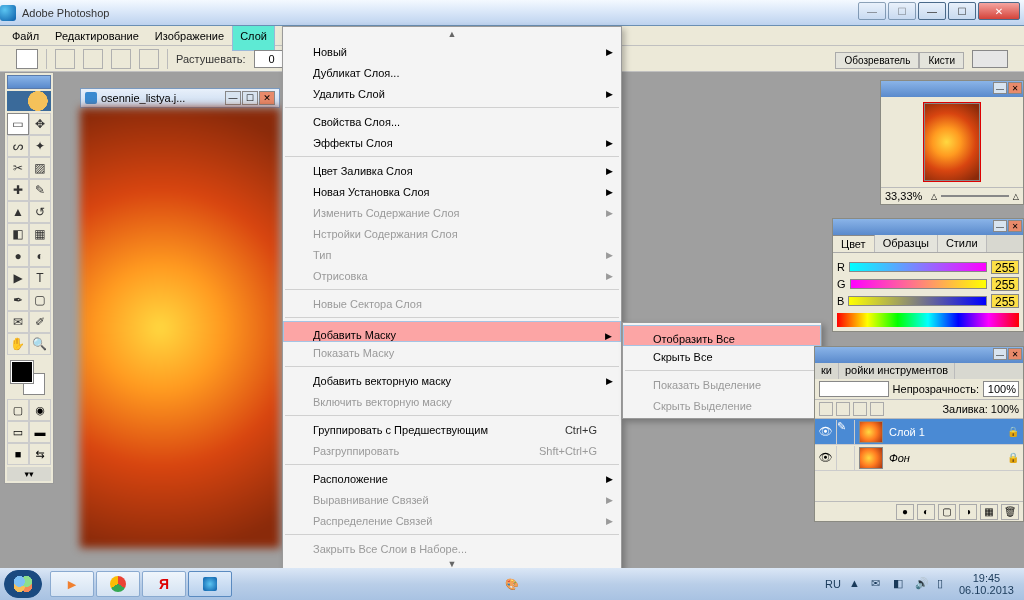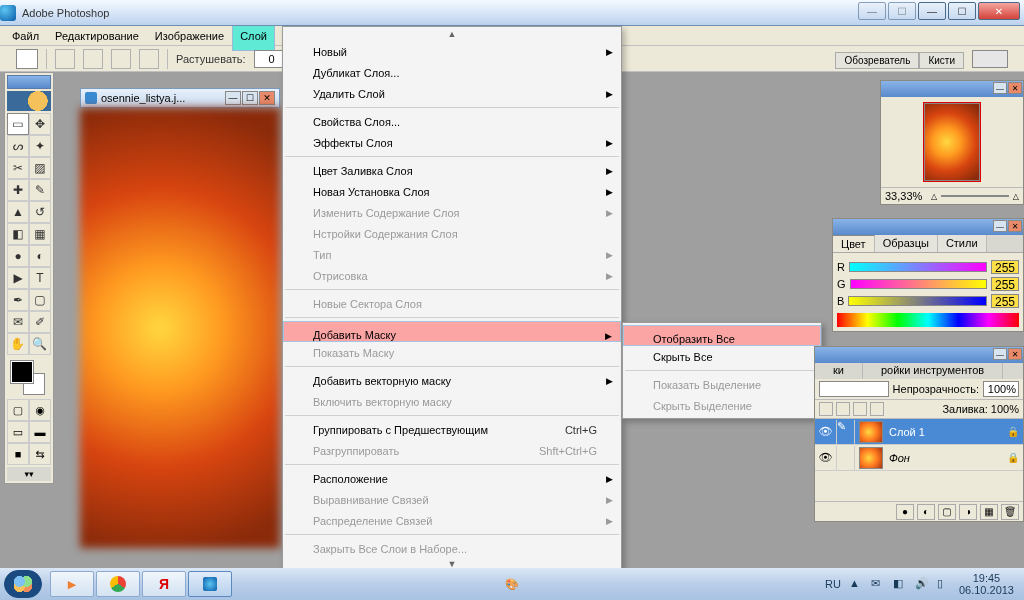--- a/index.html
+++ b/index.html
@@ -83,21 +83,21 @@
   .color-row { display:flex; align-items:center; gap:4px; margin:3px 0; }
   .slider { flex:1; height:10px; border:1px solid #888; }
   .slider.r { background:linear-gradient(to right,#00ffff,#ff00ff); }
   .slider.g { background:linear-gradient(to right,#ff00ff,#ffff00); }
   .slider.b { background:linear-gradient(to right,#ffff00,#0000ff); }
   .color-val { width:28px; height:14px; border:1px solid #888; background:#fde047; text-align:center; font-size:12px; }
   .spectrum { height:14px; background:linear-gradient(to right,#f00,#ff0,#0f0,#0ff,#00f,#f0f,#f00); margin-top:2px; }
 
   .layers-panel { right:0; top:346px; width:210px; }
   .layers-mini-tabs { height:16px; background:#d8d8d0; display:flex; font-size:10px; }
-  .layers-mini-tabs .lt { padding:1px 18px; border-right:1px solid #bbb; }
+  .layers-mini-tabs .lt { padding:1px 6px; border-right:1px solid #bbb; }
   .lay-opts { display:flex; align-items:center; gap:4px; padding:2px 4px; border-bottom:1px solid #bbb; font-size:10px; }
   .lay-opts .sel { flex:1; height:16px; border:1px solid #888; background:#fff; padding:1px 4px; }
   .lay-opts .fld { width:36px; height:16px; border:1px solid #888; background:#fff; text-align:right; padding:1px 2px; }
   .lock-row { display:flex; align-items:center; gap:3px; padding:2px 4px; border-bottom:1px solid #bbb; font-size:10px; }
   .lock-row .ic { width:14px; height:14px; border:1px solid #aaa; background:#ece9d8; }
   .layer { display:flex; align-items:center; height:26px; border-bottom:1px solid #ccc; }
   .layer.sel { background:#4a8ad4; color:#fff; }
   .layer .eye { width:22px; height:24px; border-right:1px solid #ccc; display:flex; align-items:center; justify-content:center; }
   .layer .link { width:18px; height:24px; border-right:1px solid #ccc; }
   .layer .thumb { width:24px; height:22px; margin:0 4px; background: radial-gradient(circle at 40% 50%, #ffd840, #ff7a20, #a83510); border:1px solid #888; }

